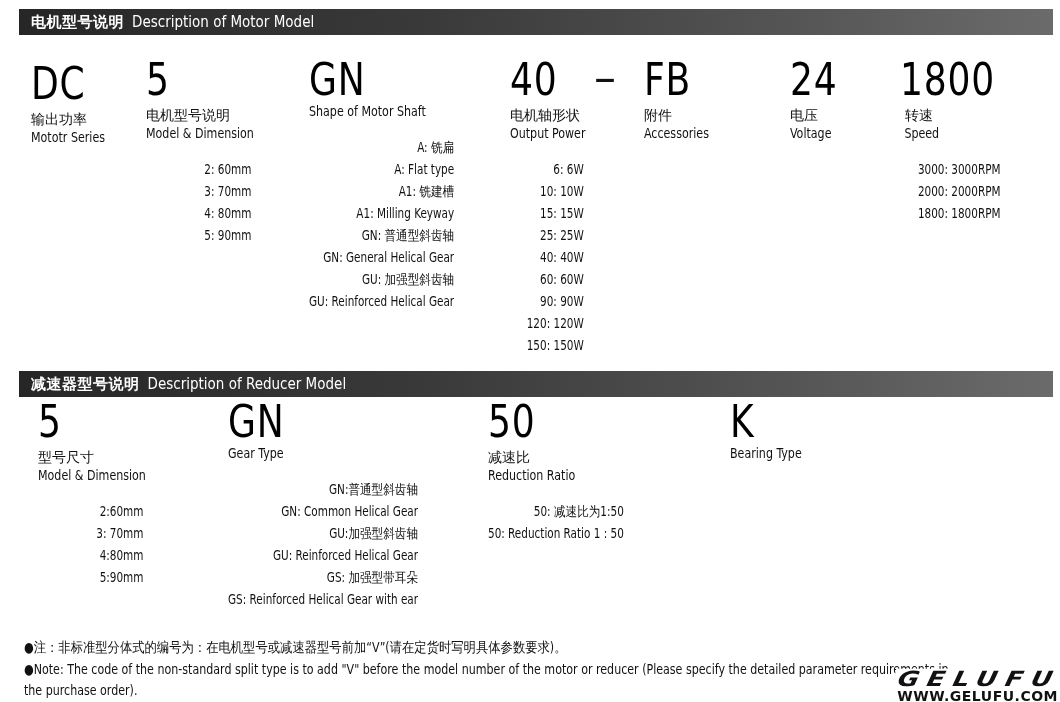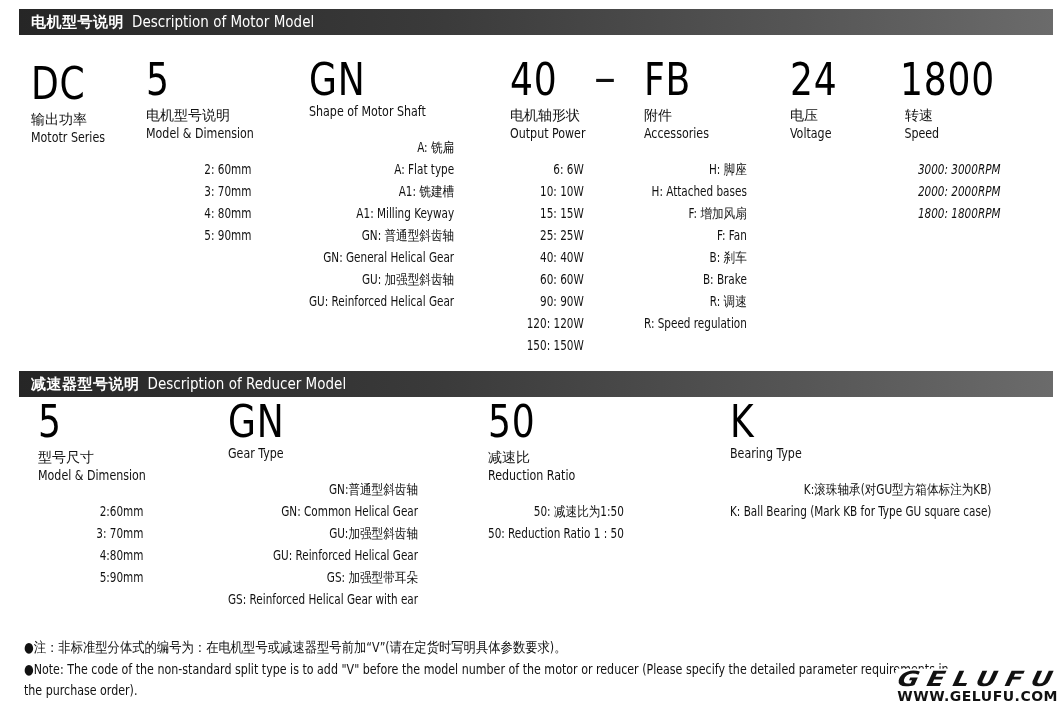--- a/index.html
+++ b/index.html
@@ -106,43 +106,33 @@
     <div class="item">150: 150W</div>
   </div>
 </div>
 
 <div class="dash" style="left:594px; top:56px;">–</div>
 
 <div class="col" style="left:644px; top:58px;">
   <div class="code">FB</div>
   <div class="lbl-zh">附件</div>
   <div class="lbl-en">Accessories</div>
-  <div class="list">
-    <div class="item">H: 脚座</div>
-    <div class="item">H: Attached bases</div>
-    <div class="item">F: 增加风扇</div>
-    <div class="item">F: Fan</div>
-    <div class="item">B: 刹车</div>
-    <div class="item">B: Brake</div>
-    <div class="item">R: 调速</div>
-    <div class="item">R: Speed regulation</div>
-  </div>
 </div>
 
 <div class="col" style="left:790px; top:58px;">
   <div class="code">24</div>
   <div class="lbl-zh">电压</div>
   <div class="lbl-en">Voltage</div>
 </div>
 
 <div class="col" style="left:900px; top:58px;">
   <div class="code">1800</div>
   <div class="lbl-zh" style="padding-left:5px;">转速</div>
   <div class="lbl-en" style="padding-left:5px;">Speed</div>
-  <div class="list" style="padding-left:5px;font-style:italic;">
+  <div class="list" style="padding-left:5px;">
     <div class="item">3000: 3000RPM</div>
     <div class="item">2000: 2000RPM</div>
     <div class="item">1800: 1800RPM</div>
   </div>
 </div>
 
 <div class="bar" style="top:371px;">
   <span class="zh">减速器型号说明</span><span class="en">Description of Reducer Model</span>
 </div>
 
@@ -177,24 +167,20 @@
   <div class="lbl-en">Reduction Ratio</div>
   <div class="list">
     <div class="item">50: 减速比为1:50</div>
     <div class="item">50: Reduction Ratio 1 : 50</div>
   </div>
 </div>
 
 <div class="col" style="left:730px; top:400px;">
   <div class="code">K</div>
   <div class="lbl-en">Bearing Type</div>
-  <div class="list">
-    <div class="item">K:滚珠轴承(对GU型方箱体标注为KB)</div>
-    <div class="item">K: Ball Bearing (Mark KB for Type GU square case)</div>
-  </div>
 </div>
 
 <div class="note" style="top:637px;">●注：非标准型分体式的编号为：在电机型号或减速器型号前加“V”(请在定货时写明具体参数要求)。</div>
 <div class="note" style="top:659px;">●Note: The code of the non-standard split type is to add "V" before the model number of the motor or reducer (Please specify the detailed parameter requirements in</div>
 <div class="note" style="top:680px;">the purchase order).</div>
 
 <div class="logo">
   <div class="logo-word">GELUFU</div>
   <div class="logo-url">WWW.GELUFU.COM</div>
 </div>

